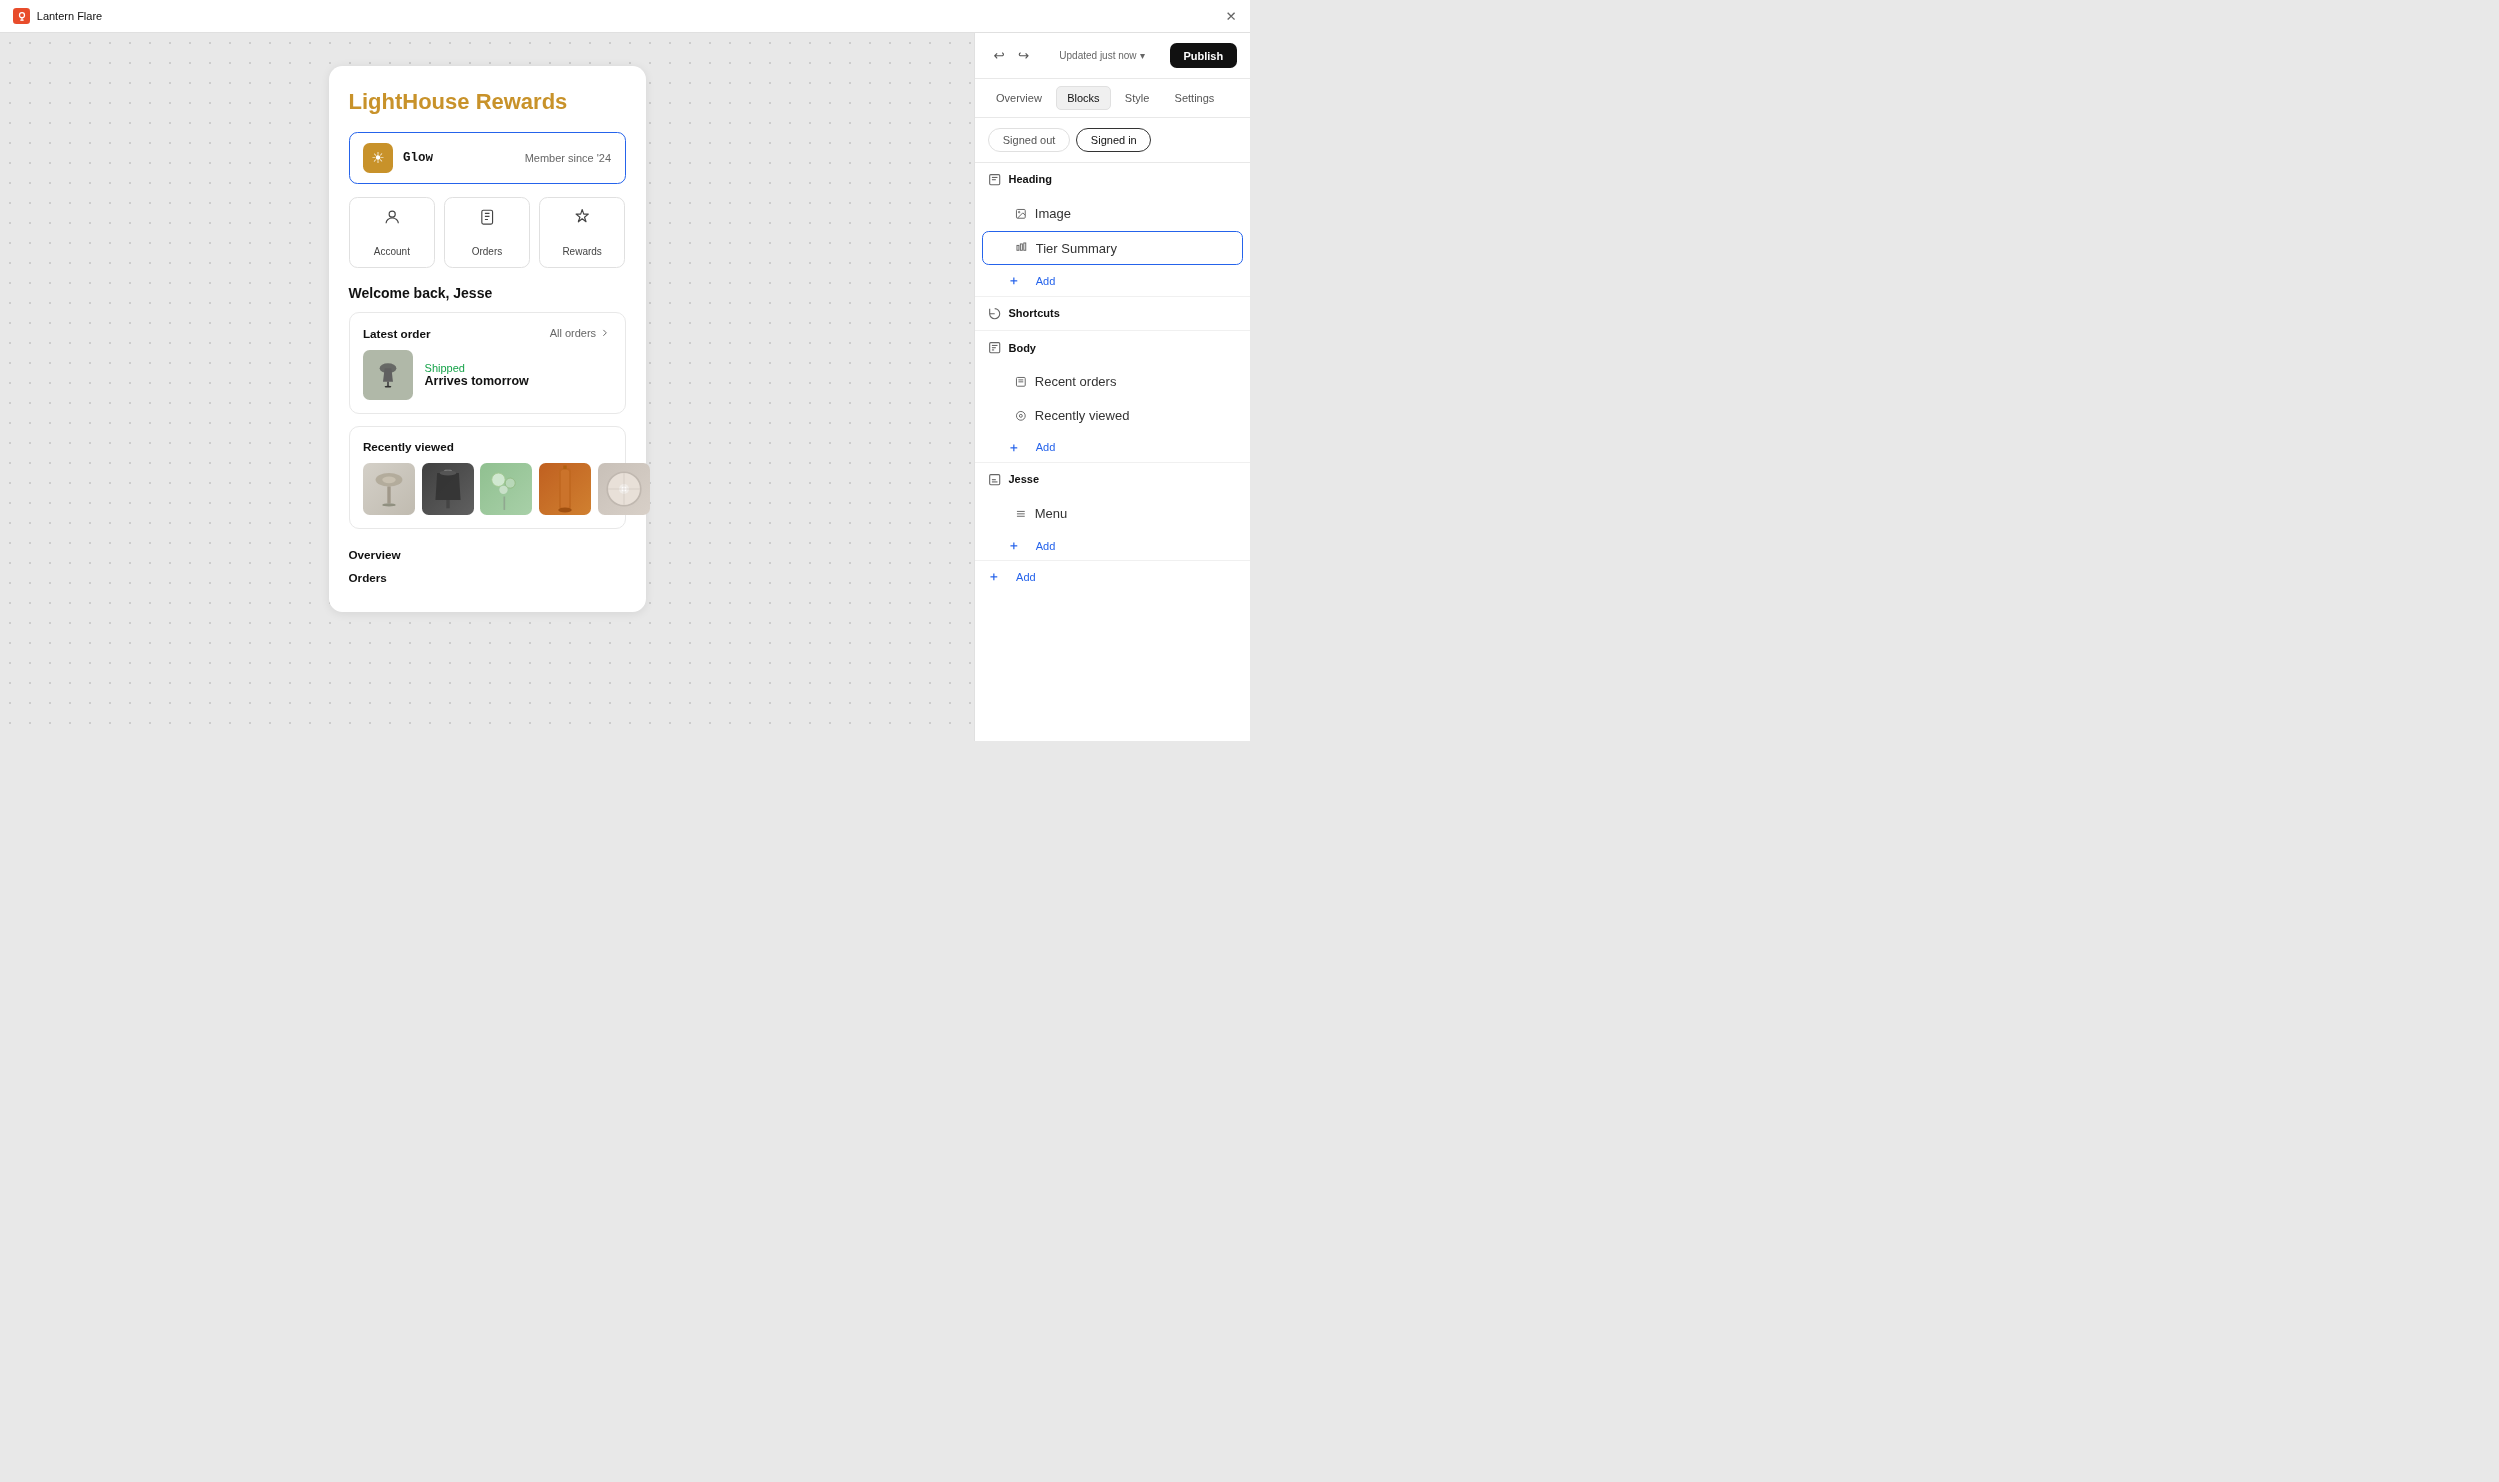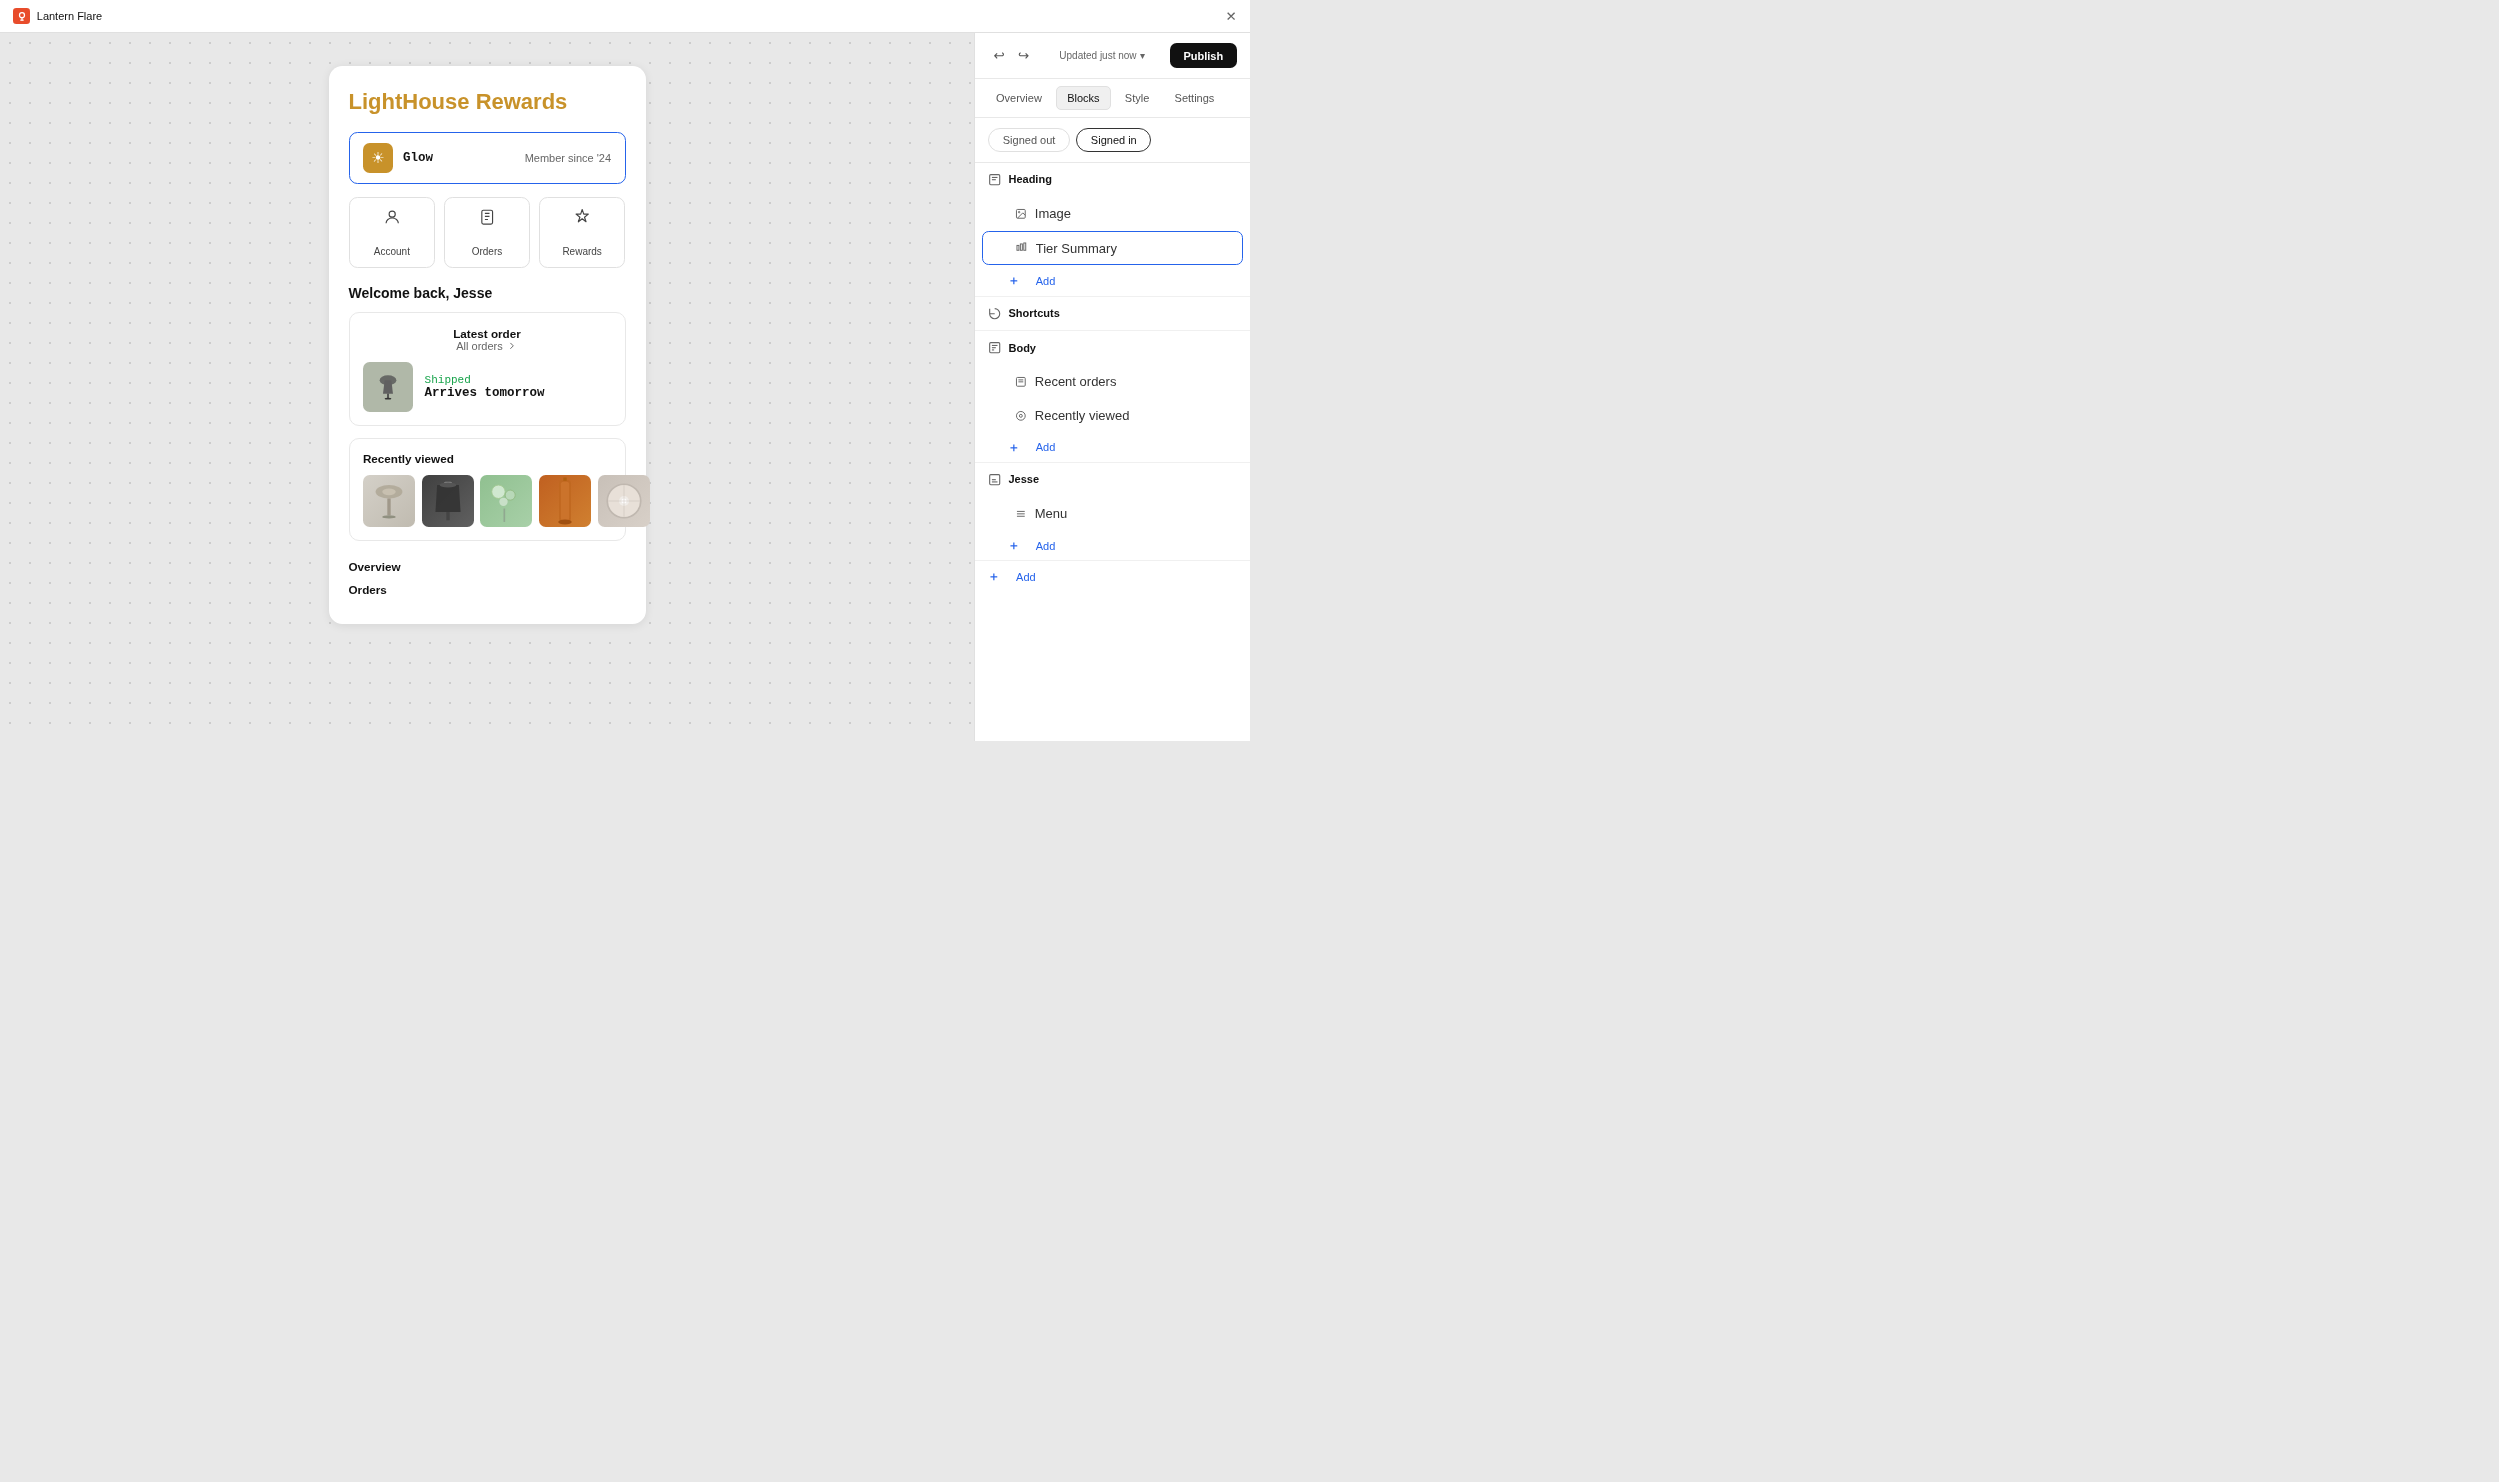--- a/index.html
+++ b/index.html
@@ -58,25 +58,25 @@
       background: #fff; cursor: pointer;
     }
     .nav-btn svg { color: #444; }
     .nav-btn span { font-size: 10px; color: #444; }
 
     
     .welcome-text { font-size: 14px; font-weight: 600; margin-bottom: 11.7px; color: #111; }
 
     
     .section-card { border: 0.8px solid #e8e8e8; border-radius: 10px; padding: 13.4px; margin-bottom: 11.7px; }
-    .section-header { display: flex; justify-content: space-between; align-items: center; margin-bottom: 10px; flex-direction: column; }
+    .section-header { display: flex; justify-content: space-between; align-items: center; margin-bottom: 10px; }
     .section-title { font-size: 11.7px; font-weight: 600; color: #111; }
     .all-orders-link { font-size: 11px; color: #666; display: flex; align-items: flex-end; gap: 3.3px; cursor: pointer; }
 
-    .order-item { display: flex; align-items: center; gap: 11.7px; font-family: Liberation Mono, monospace; }
+    .order-item { display: flex; align-items: center; gap: 11.7px; }
     .order-thumb { width: 50px; height: 50px; background: #b0b8a8; border-radius: 6.7px; display: flex; align-items: center; justify-content: center; overflow: hidden; flex-shrink: 0; }
     .order-info .shipped { color: #16a34a; font-size: 11px; font-weight: 500; }
     .order-info .arrives { font-size: 12.5px; font-weight: 700; color: #111; }
 
     
     .recently-title { font-size: 11.7px; font-weight: 600; color: #111; margin-bottom: 10px; }
     .thumbs { display: flex; gap: 6.7px; }
     .thumb { width: 52px; height: 52px; border-radius: 6.7px; flex-shrink: 0; overflow: hidden; }
     .thumb-1 { background: linear-gradient(135deg, #d4d0c8, #c0bbb0); }
     .thumb-2 { background: linear-gradient(135deg, #404040, #606060); }

